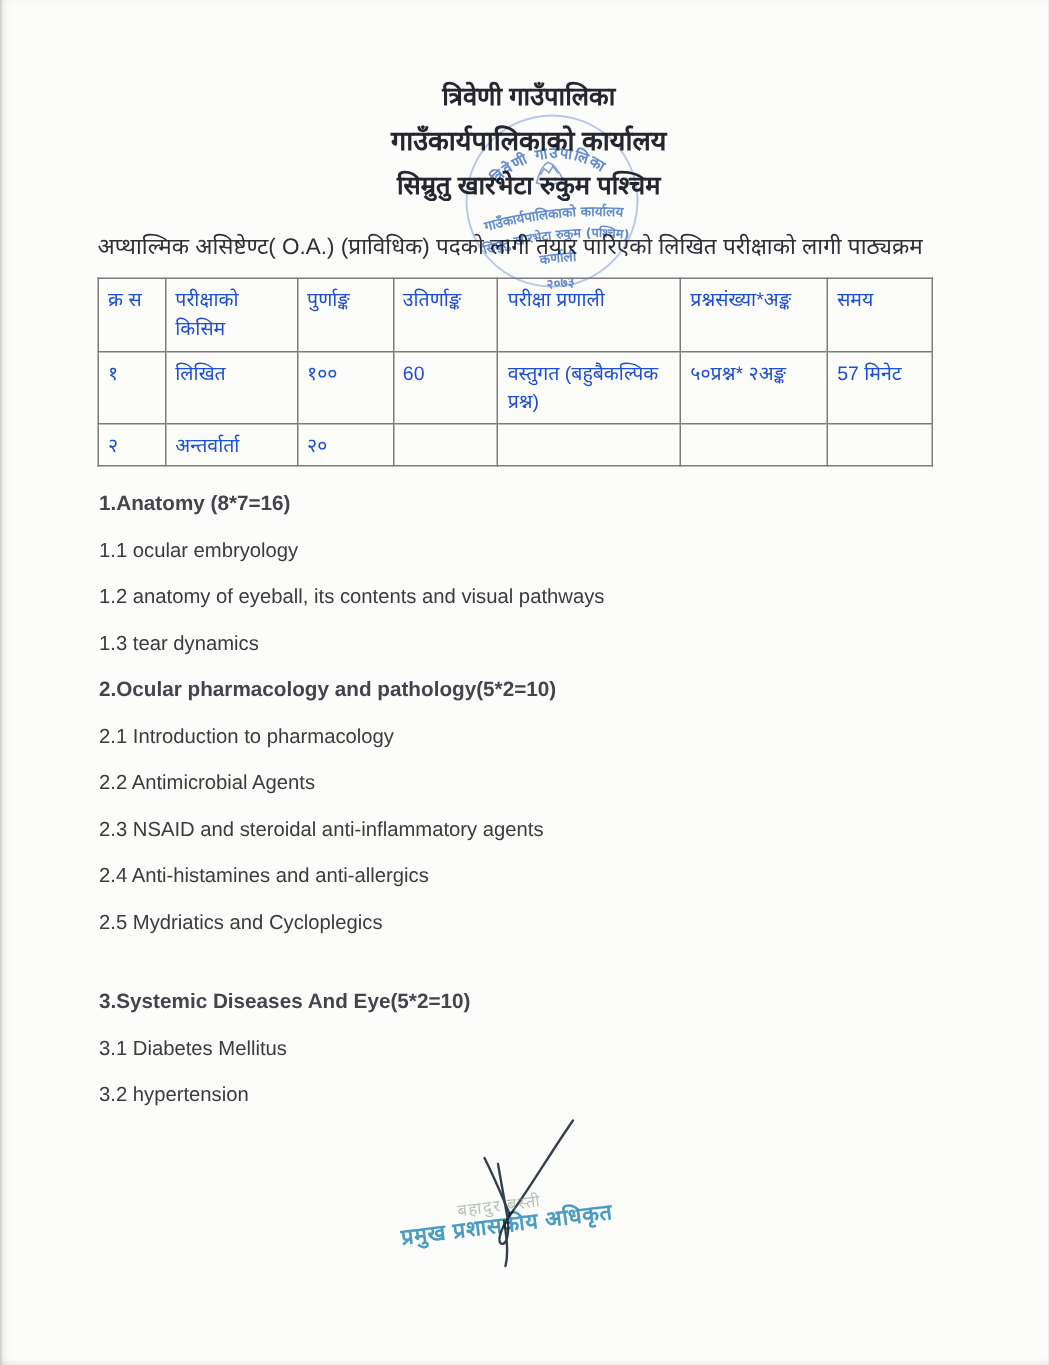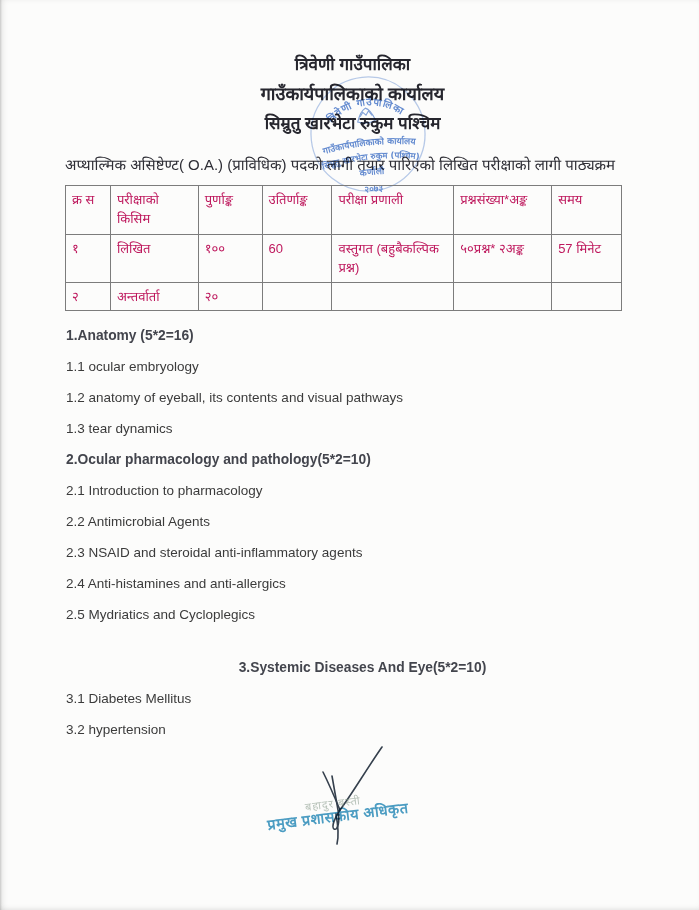--- a/index.html
+++ b/index.html
@@ -32,41 +32,41 @@
     position:relative;z-index:2;
     margin:20px 60px 0 65px;
     font-size:15px;color:#2e2e36;line-height:1.45;
     mix-blend-mode:multiply;
   }
   
   .exam-table{
     position:relative;z-index:2;
     margin:9px 0 0 65px;width:557px;
     border-collapse:collapse;
-    color:#be185d;font-size:13px;
+    color:#1d4ed8;font-size:13px;
   }
   .exam-table th,.exam-table td{
     border:1.2px solid #7c7c7c;
     padding:4px 6px;text-align:left;vertical-align:top;
     font-weight:normal;line-height:1.5;
   }
   .exam-table thead th{height:40px;}
   .exam-table .r1 td{height:38px;}
   .exam-table .r2 td{height:16px;}
   
   .syllabus{
     margin:17px 40px 0 66px;
     color:#3b3b3b;font-size:13.5px;line-height:16px;
   }
   .sec-heading{
     font-weight:bold;color:#43454d;
     margin:0 0 15px 0;font-size:13.8px;
   }
   .sec-item{margin:0 0 15px 0;}
-  .gap-before{margin-top:37px;text-align:center;}
+  .gap-before{margin-top:37px;}
   
   .sig-block{position:absolute;left:264px;top:744px;width:250px;height:120px;z-index:3;}
   .sig-svg{position:absolute;left:36px;top:0;}
   .stamp-name{
     position:absolute;left:40px;top:55px;width:180px;
     transform:rotate(-7deg);transform-origin:left top;
     color:rgba(125,145,130,.55);font-size:11px;letter-spacing:1px;white-space:nowrap;
   }
   .stamp-title{
     position:absolute;left:2px;top:70px;width:220px;
@@ -156,21 +156,21 @@
         <td>२०</td>
         <td></td>
         <td></td>
         <td></td>
         <td></td>
       </tr>
     </tbody>
   </table>
 
   <div class="syllabus">
-    <div class="sec-heading">1.Anatomy (5*2=16)</div>
+    <div class="sec-heading">1.Anatomy (8*7=16)</div>
     <div class="sec-item">1.1 ocular embryology</div>
     <div class="sec-item">1.2 anatomy of eyeball, its contents and visual pathways</div>
     <div class="sec-item">1.3 tear dynamics</div>
 
     <div class="sec-heading">2.Ocular pharmacology and pathology(5*2=10)</div>
     <div class="sec-item">2.1 Introduction to pharmacology</div>
     <div class="sec-item">2.2 Antimicrobial Agents</div>
     <div class="sec-item">2.3 NSAID and steroidal anti-inflammatory agents</div>
     <div class="sec-item">2.4 Anti-histamines and anti-allergics</div>
     <div class="sec-item">2.5 Mydriatics and Cycloplegics</div>

